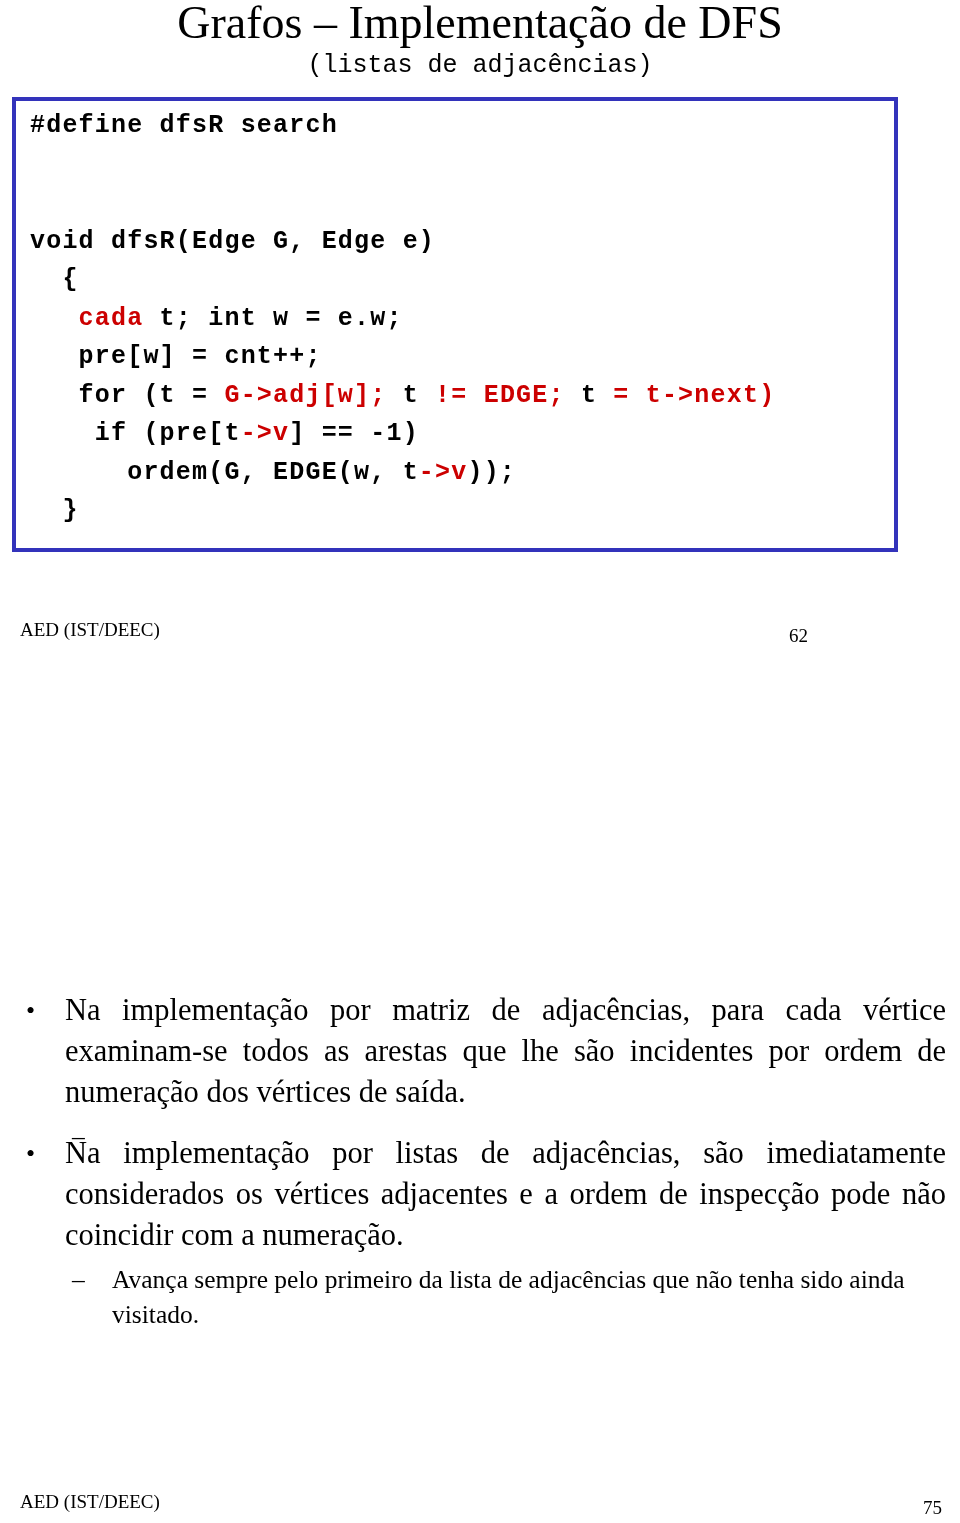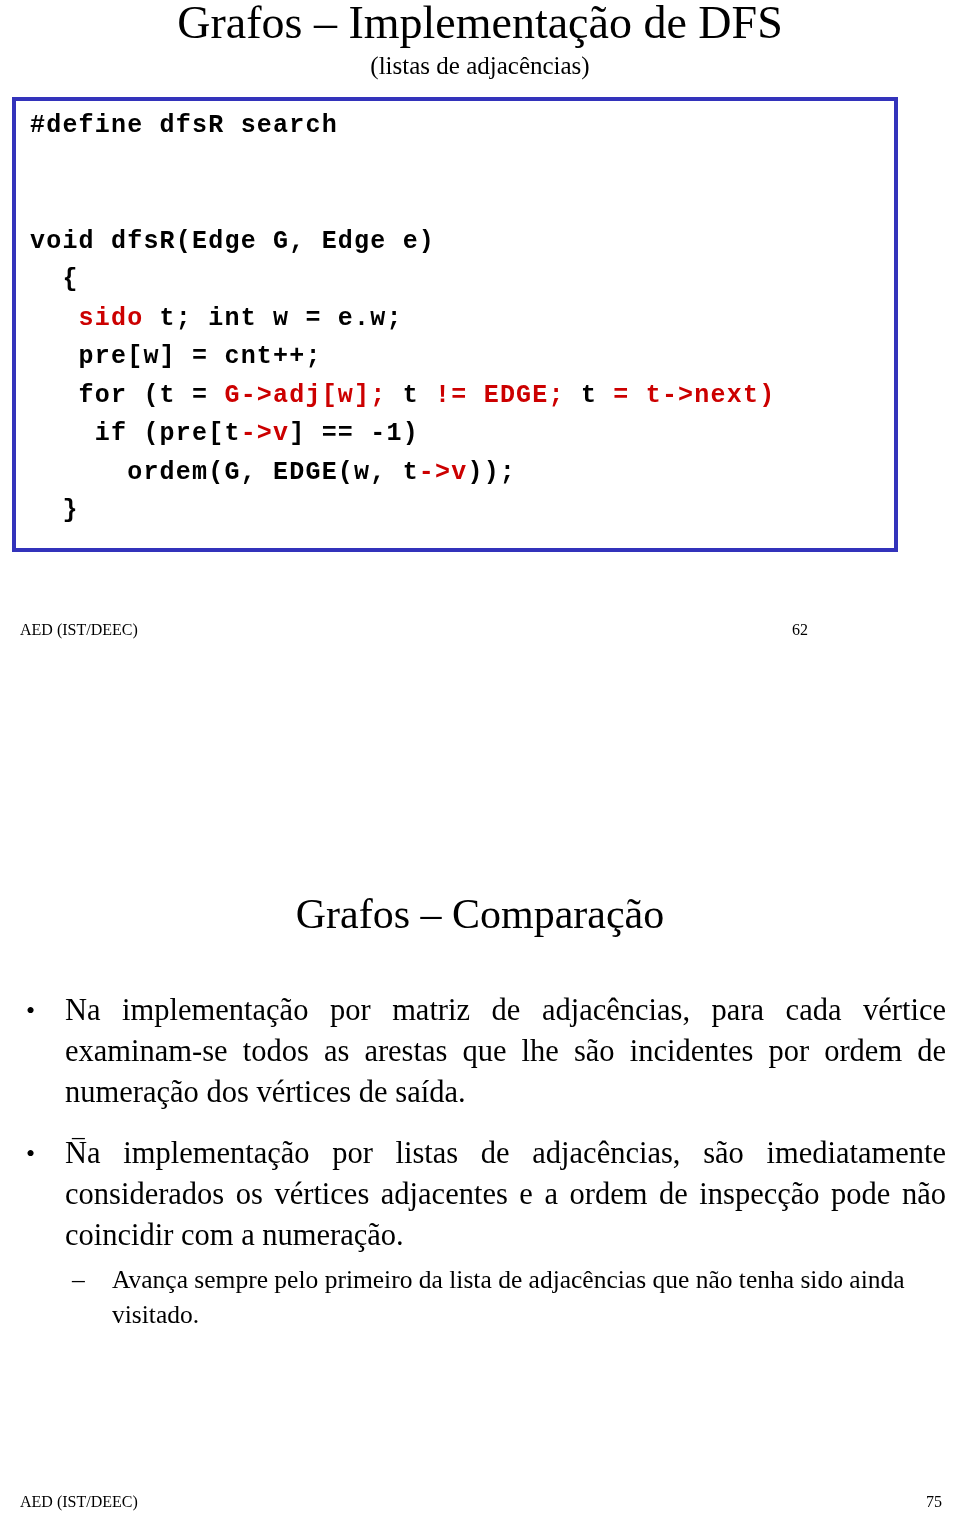--- a/index.html
+++ b/index.html
@@ -32,21 +32,21 @@
     font-family: "Liberation Serif", serif;
     white-space: nowrap;
   }
   .s1-subtitle {
     position: absolute;
     left: 0; top: 50px;
     width: 960px;
     text-align: center;
     font-size: 25px;
     line-height: 32px;
-    font-family: Liberation Serif, serif;
+    font-family: Liberation Mono, monospace;
   }
 
   .codebox {
     position: absolute;
     left: 12px;
     top: 97px;
     width: 886px;
     height: 455px;
     border: 4px solid #3333bb;
     background: #ffffff;
@@ -63,25 +63,25 @@
     letter-spacing: 1.2px;
     white-space: pre;
     color: #000000;
   }
   .code .r { color: #cc0000; }
   .code .blank { display: block; height: 38.5px; }
 
   .footer {
     position: absolute;
     font-family: "Liberation Serif", serif;
-    font-size: 16px;
+    font-size: 19px;
     line-height: 24px;
   }
   .footer-left { left: 20px; }
-  .footer-right { right: 18px; }
+  .footer-right { right: 18px; margin-top: 6px; }
 
   
   .slide2 {
     position: absolute;
     left: 0; top: 760px;
     width: 960px; height: 763px;
   }
   .s2-title {
     position: absolute;
     left: 0; top: 128px;
@@ -136,35 +136,34 @@
 <div class="slide1">
 
   <div class="s1-title">Grafos – Implementação de DFS</div>
   <div class="s1-subtitle">(listas de adjacências)</div>
 
   <div class="codebox">
     <div class="code"><span>#define dfsR search</span>
 <span class="blank"></span>
 <span>void dfsR(Edge G, Edge e)</span>
 <span>  {</span>
-<span><span>   </span><span class="r">sido</span><span> t; int w = e.w;</span></span>
+<span><span>   </span><span class="r">cada</span><span> t; int w = e.w;</span></span>
 <span>   pre[w] = cnt++;</span>
 <span><span>   for (t = </span><span class="r">G-&gt;adj[w];</span><span> t </span><span class="r">!=</span><span> </span><span class="r">EDGE;</span><span> t </span><span class="r">= t-&gt;next)</span></span>
 <span><span>    if (pre[t</span><span class="r">-&gt;v</span><span>] == -1)</span></span>
 <span><span>      ordem(G, EDGE(w, t</span><span class="r">-&gt;v</span><span>));</span></span>
 <span>  }</span></div>
   </div>
 
   <div class="footer footer-left" style="top: 618px;">AED (IST/DEEC)</div>
   <div class="footer footer-right" style="top: 618px;">62</div>
 </div>
 
 <div class="slide2">
 
-  <div class="s2-title">Grafos – Comparação</div>
 
   <div class="bullets">
 
     <div class="b1">
       <span class="marker">•</span>
       <span>Na implementação por matriz de adjacências, para cada vértice examinam-se todos as arestas que lhe são incidentes por ordem de numeração dos vértices de saída.</span>
     </div>
 
     <div class="sp-a"></div>
 

